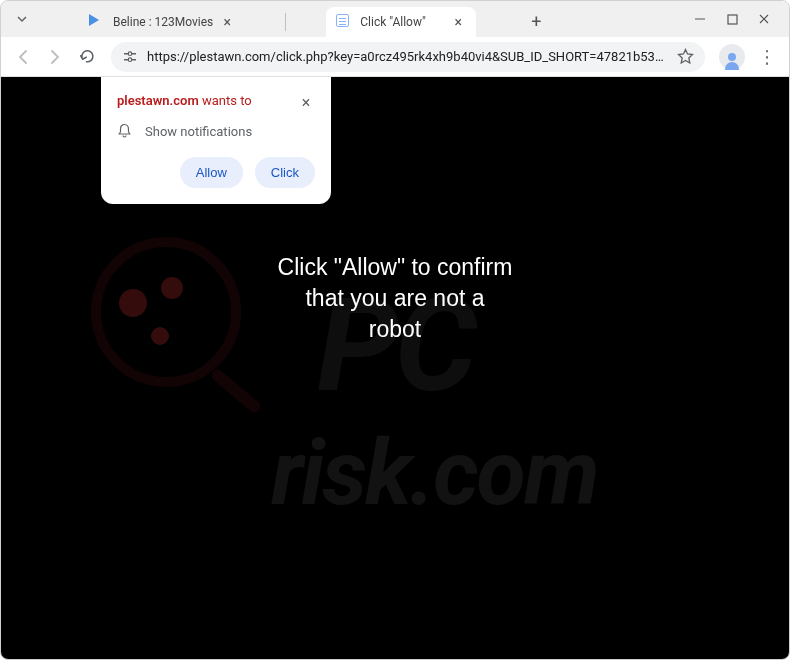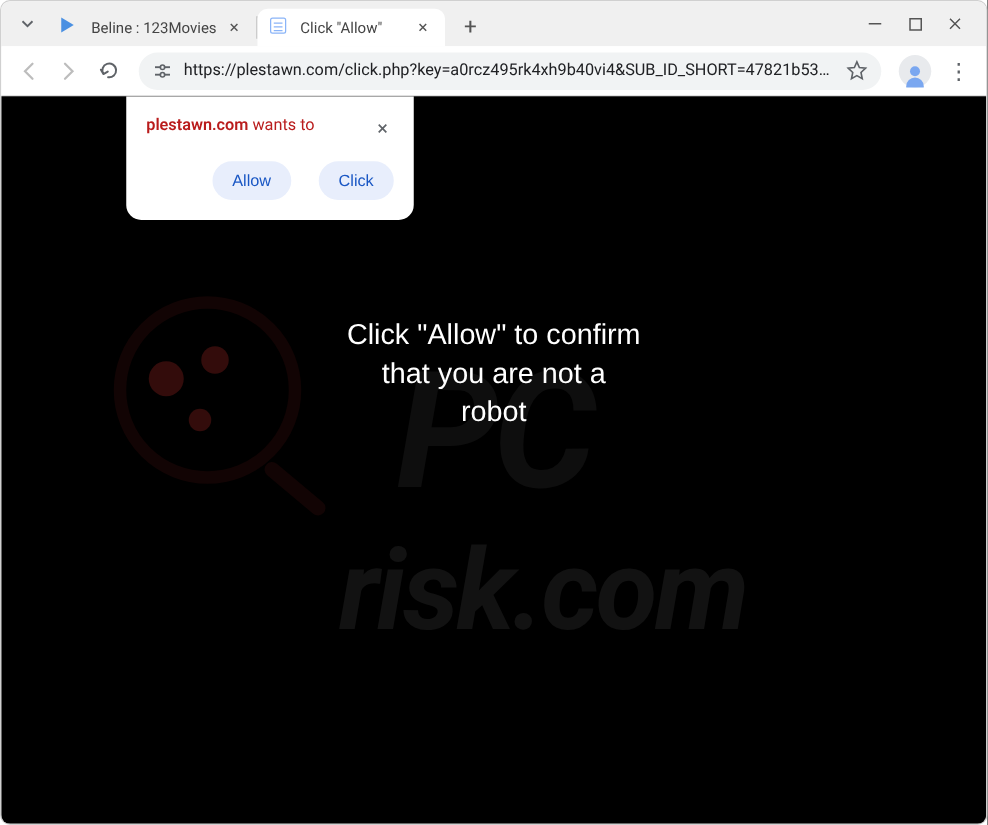--- a/index.html
+++ b/index.html
@@ -20,20 +20,21 @@
       border-radius: 8px;
       overflow: hidden;
     }
     
     .tab-bar {
       display: flex;
       align-items: center;
       background: #f0f0f0;
       height: 36px;
       padding: 0 4px;
+      gap: 40px;
     }
     .tab-dropdown {
       width: 26px;
       height: 26px;
       display: flex;
       align-items: center;
       justify-content: center;
       margin: 0 4px;
       cursor: pointer;
     }
@@ -326,21 +327,21 @@
       height: 16px;
       color: #5f6368;
     }
     .prompt-label {
       font-size: 13px;
       color: #5f6368;
     }
     .prompt-actions {
       display: flex;
       justify-content: flex-end;
-      gap: 22px;
+      gap: 12px;
       margin-top: 18px;
     }
     .prompt-btn {
       border: none;
       background: #e8eefc;
       color: #1a57c4;
       font-size: 13px;
       font-weight: 500;
       padding: 8px 16px;
       border-radius: 18px;
@@ -478,20 +479,28 @@
 
     <div class="main-message">Click "Allow" to confirm<br>that you are not a<br>robot</div>
 
     <div class="permission-prompt">
       <div class="prompt-head">
         <div class="prompt-title">
           <span class="prompt-domain">plestawn.com</span><span> wants to</span>
         </div>
         <div class="prompt-close">×</div>
       </div>
+      <div class="prompt-row">
+        <div class="bell-icon">
+          <svg width="15" height="15" viewBox="0 0 15 15">
+              <path d="M7.5 1.5 C5 1.5 3.5 3.5 3.5 6 L3.5 9 L2 11 L13 11 L11.5 9 L11.5 6 C11.5 3.5 10 1.5 7.5 1.5 Z M6 12.5 A1.5 1.5 0 0 0 9 12.5" fill="none" stroke="#5f6368" stroke-width="1.2" stroke-linejoin="round"></path>
+            </svg>
+        </div>
+        <span class="prompt-label">Show notifications</span>
+      </div>
       <div class="prompt-actions">
         <button class="prompt-btn">Allow</button>
         <button class="prompt-btn">Click</button>
       </div>
     </div>
 
   </div>
 </div>
 
 </body></html>

